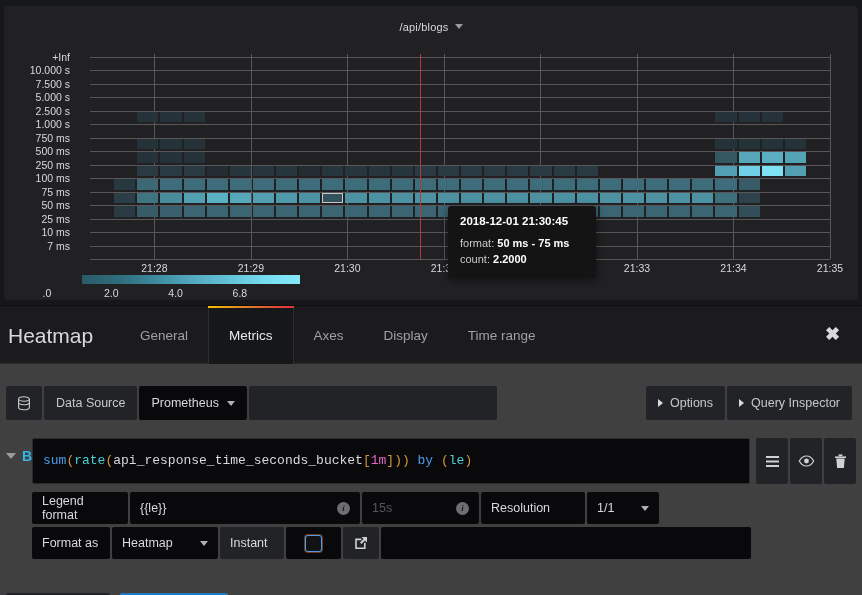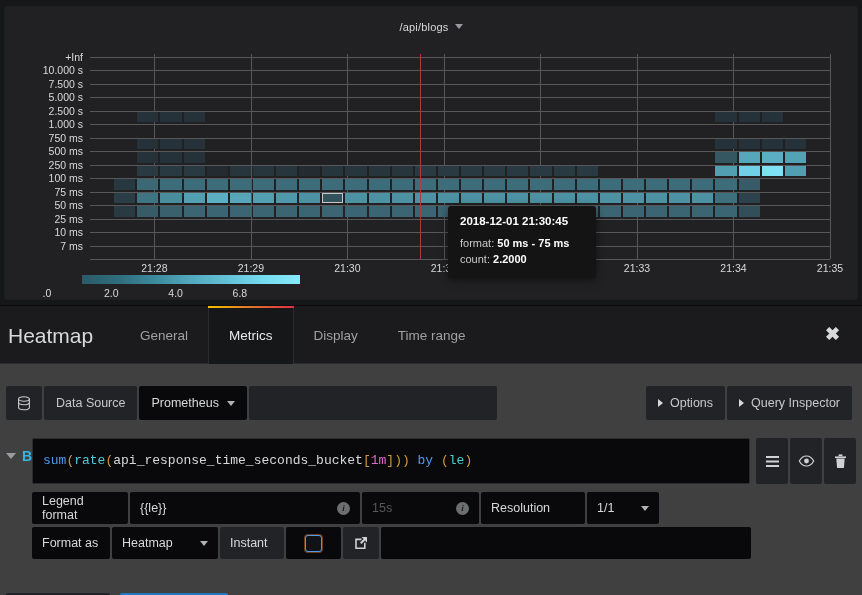--- a/index.html
+++ b/index.html
@@ -31,21 +31,21 @@
     display: inline-block; margin-left: 6px;
     border-left: 4px solid transparent; border-right: 4px solid transparent;
     border-top: 5px solid #9a9b9e; vertical-align: 2px;
   }
 
   
   #plot {
     position: absolute; left: 85px; top: 47px; width: 740px; height: 207px;
   }
   .ytick {
-    position: absolute; right: 100%; margin-right: 7px;
+    position: absolute; right: 100%; margin-right: 20px;
     color: #d8d9da; font-size: 10.5px; white-space: nowrap;
     transform: translateY(-50%); line-height: 1;
   }
   .xtick {
     position: absolute; top: 209px; color: #d8d9da; font-size: 10.5px;
     transform: translateX(-50%); line-height: 1; white-space: nowrap;
   }
   .hline { position: absolute; left: 0; width: 100%; height: 1px; background: #58585a; }
   .vline { position: absolute; top: 0; height: 100%; width: 1px; background: #58585a; }
   #crosshair { position: absolute; top: 0; height: 100%; width: 1px; background: #b33a3a; z-index: 6; }
@@ -403,20 +403,23 @@
   <div id="tabbar">
     <div id="editor-title">Heatmap</div>
     <div id="tabs">
         <div class="tab">
           <span>General</span>
         </div>
         <div class="tab active">
           <span>Metrics</span>
         </div>
         <div class="tab">
+          <span>Axes</span>
+        </div>
+        <div class="tab">
           <span>Display</span>
         </div>
         <div class="tab">
           <span>Time range</span>
         </div>
       </div>
     <div id="close-btn">✖</div>
   </div>
 
   <div id="ds-row">

